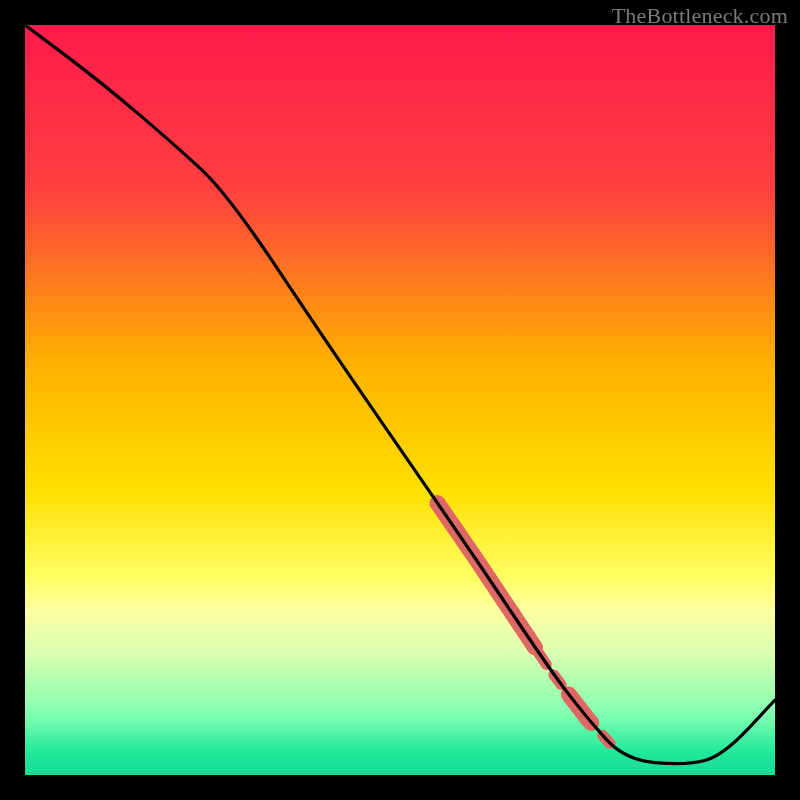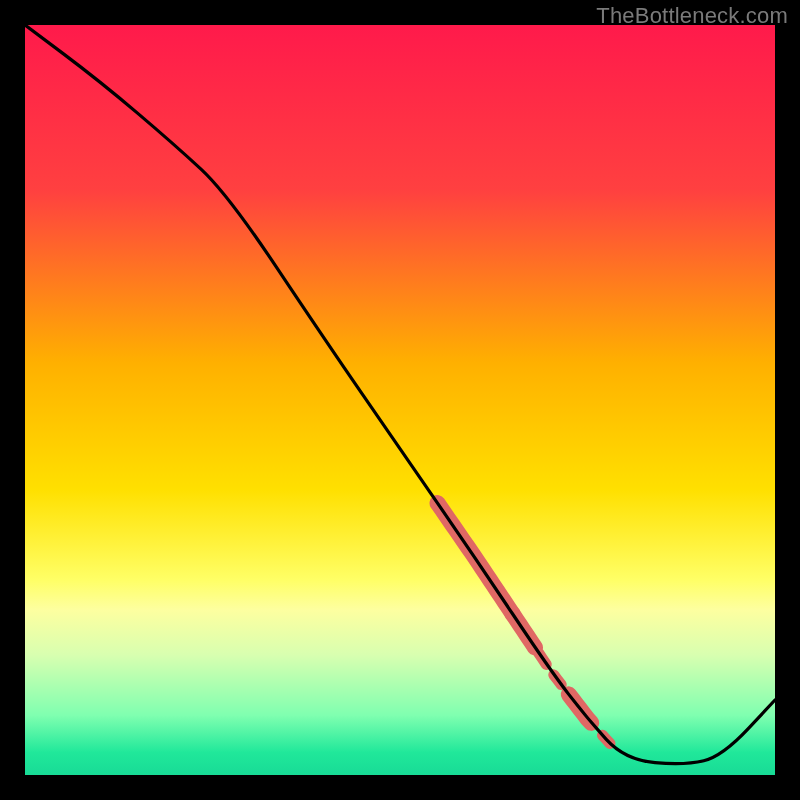--- a/index.html
+++ b/index.html
@@ -20,21 +20,21 @@
   }
   .plot-area {
     width: 100%;
     height: 100%;
     position: relative;
   }
   .watermark {
     position: absolute;
     top: 3px;
     right: 12px;
-    font-family: Liberation Sans, sans-serif;
+    font-family: Liberation Serif, serif;
     font-size: 22px;
     color: #7a7a7a;
     font-weight: 500;
     letter-spacing: 0.2px;
   }
   svg {
     position: absolute;
     left: 0;
     top: 0;
   }

